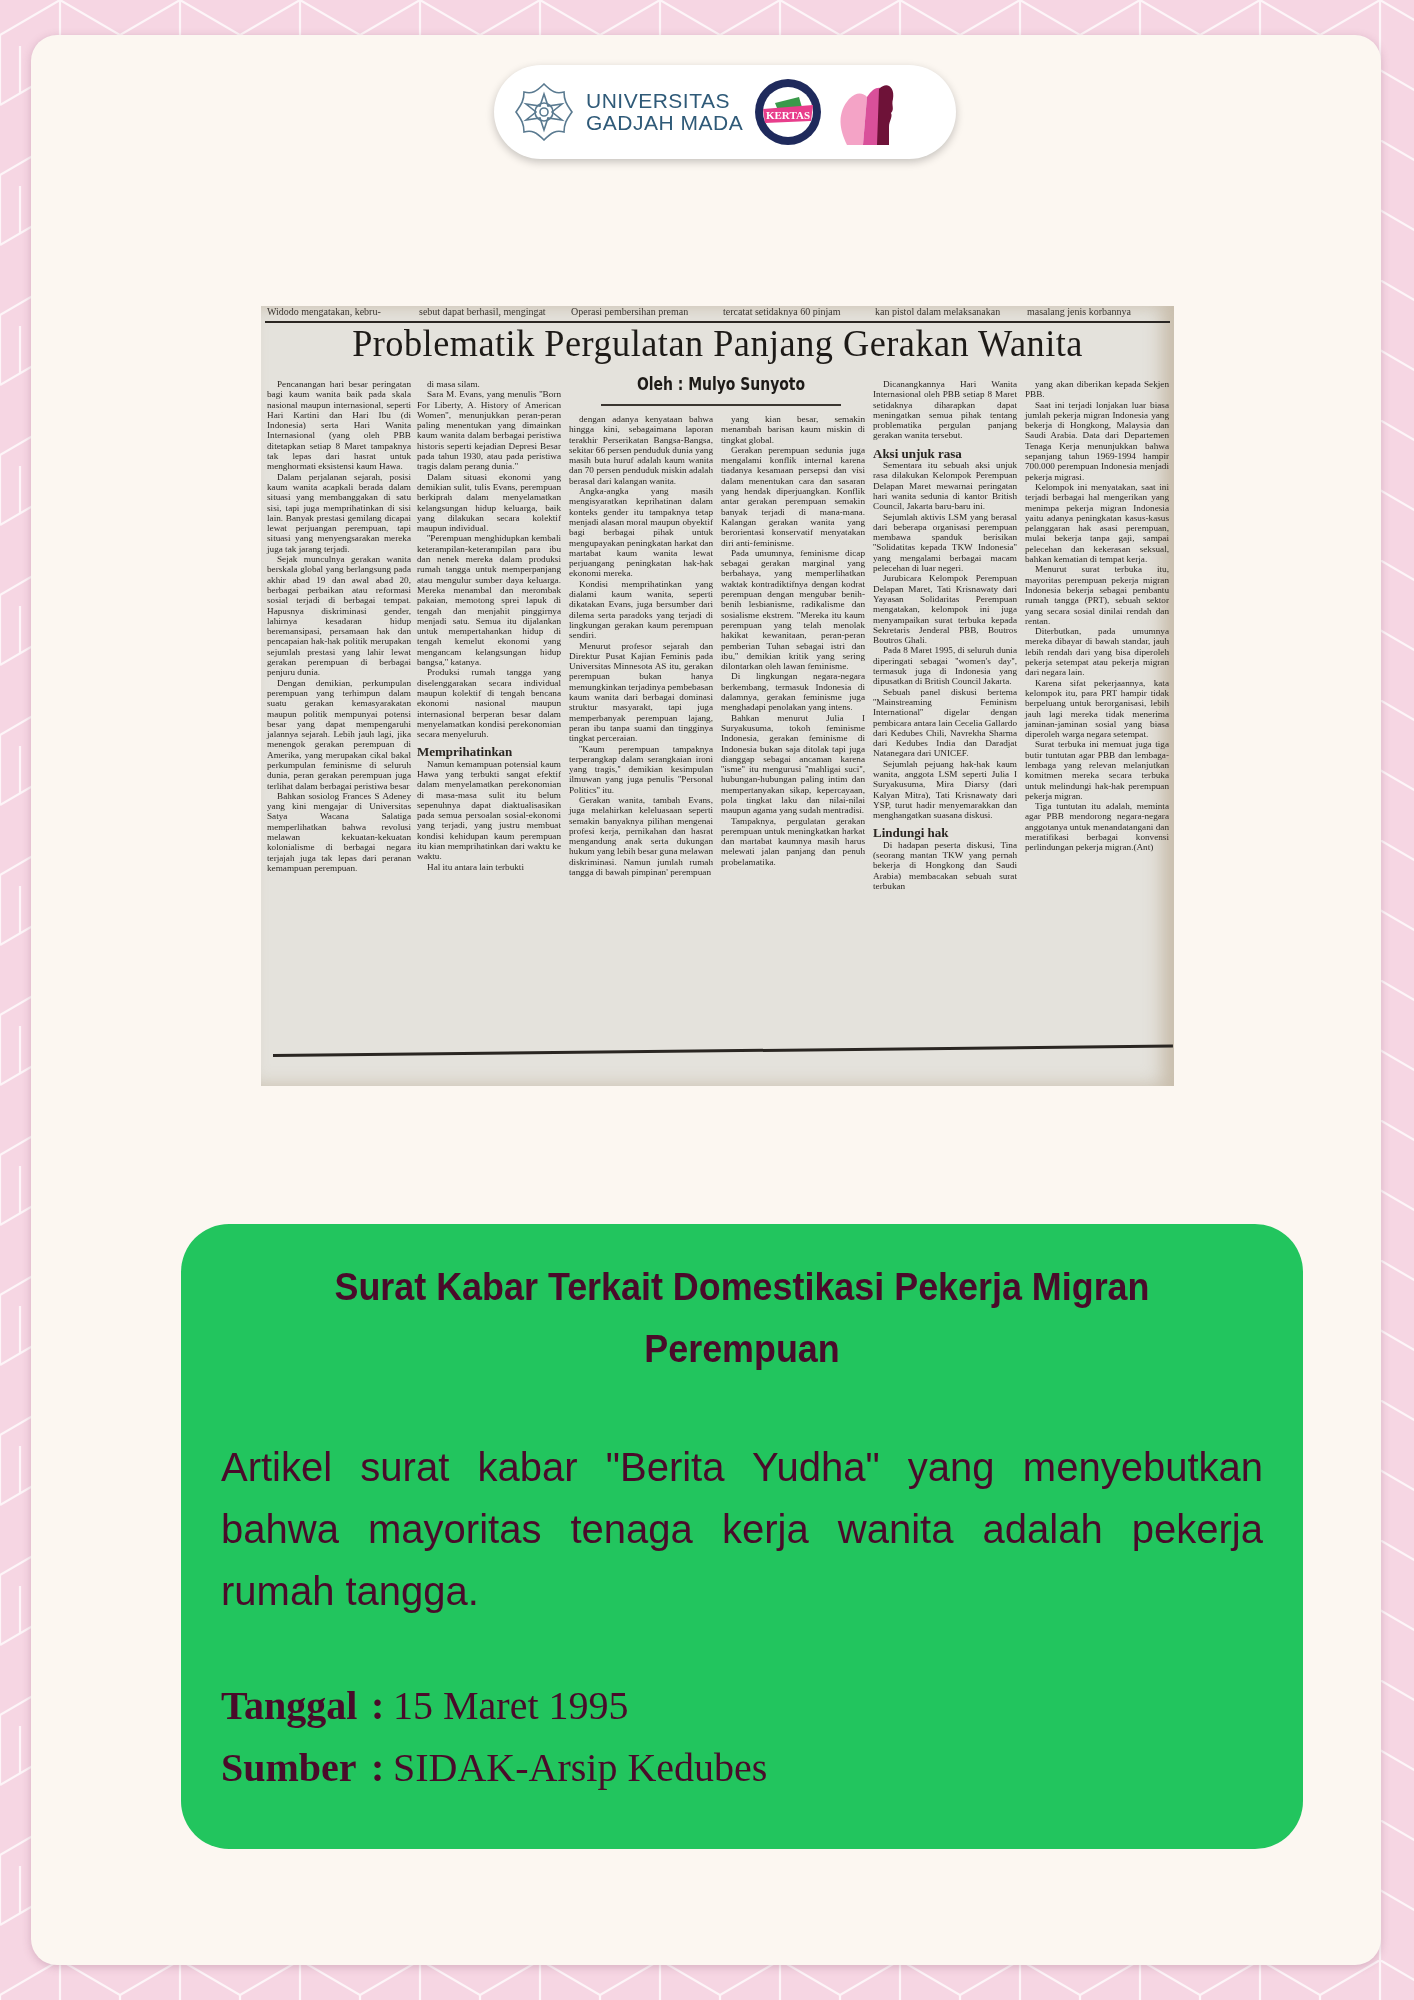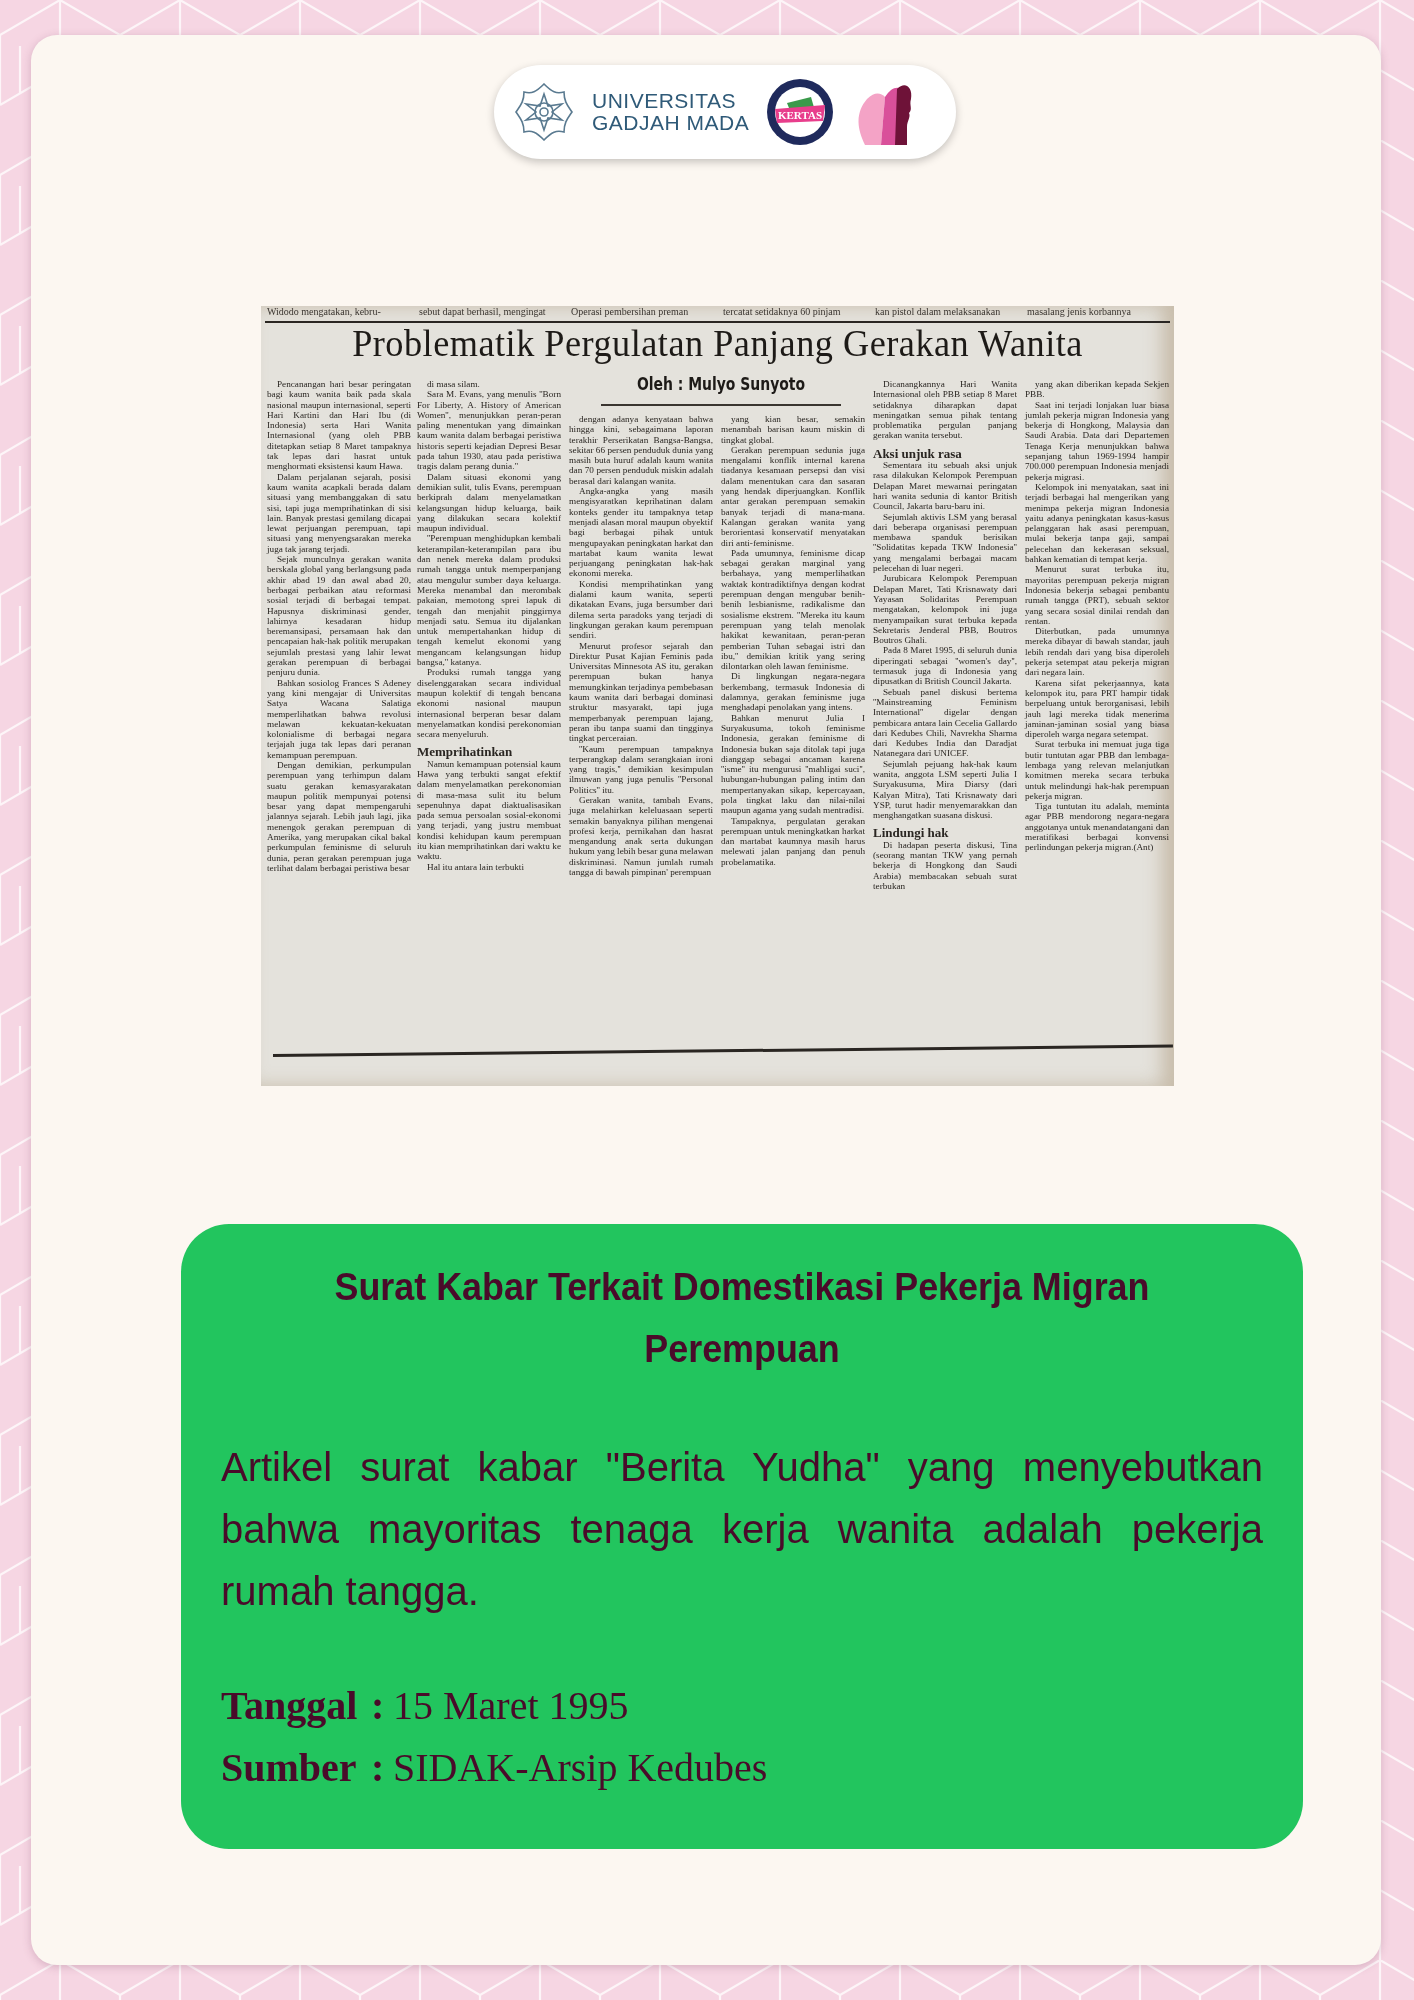--- a/index.html
+++ b/index.html
@@ -12,21 +12,21 @@
     .card {
       position: absolute; left: 31px; top: 35px; width: 1350px; height: 1930px;
       background: #fcf7f1; border-radius: 26px;
       box-shadow: 0 2px 8px rgba(120,60,90,0.25);
       z-index: 1;
     }
     .logo-pill {
       position: absolute; left: 463px; top: 30px; width: 462px; height: 94px;
       background: #ffffff; border-radius: 47px;
       box-shadow: 0 3px 8px rgba(0,0,0,0.22);
-      display: flex; align-items: center; gap: 16px; padding: 5px 18px; box-sizing: border-box;
+      display: flex; align-items: center; gap: 10px; padding: 5px 18px; box-sizing: border-box;
     }
     .ugm-seal { width: 64px; height: 64px; flex: 0 0 64px; }
     .ugm-text {
       font-family: "Liberation Sans", sans-serif; color: #2f5a78; font-size: 21px; line-height: 22px;
       letter-spacing: 0.5px; font-weight: normal;
     }
     .kertas { width: 70px; height: 70px; flex: 0 0 70px; }
     .silhouette { width: 64px; height: 70px; flex: 0 0 64px; }
 
     .newspaper {
@@ -137,22 +137,22 @@
     </div>
     <div class="np-rule" style="top:15px"></div>
     <div class="np-headline">Problematik Pergulatan Panjang Gerakan Wanita</div>
     <div class="np-byline">Oleh : Mulyo Sunyoto</div>
     <div class="np-byline-rule"></div>
 
     <div class="np-col" style="left:6px">
         <p>Pencanangan hari besar peringatan bagi kaum wanita baik pada skala nasional maupun internasional, seperti Hari Kartini dan Hari Ibu (di Indonesia) serta Hari Wanita Internasional (yang oleh PBB ditetapkan setiap 8 Maret tampaknya tak lepas dari hasrat untuk menghormati eksistensi kaum Hawa.</p>
         <p>Dalam perjalanan sejarah, posisi kaum wanita acapkali berada dalam situasi yang membanggakan di satu sisi, tapi juga memprihatinkan di sisi lain. Banyak prestasi gemilang dicapai lewat perjuangan perempuan, tapi situasi yang menyengsarakan mereka juga tak jarang terjadi.</p>
         <p>Sejak munculnya gerakan wanita berskala global yang berlangsung pada akhir abad 19 dan awal abad 20, berbagai perbaikan atau reformasi sosial terjadi di berbagai tempat. Hapusnya diskriminasi gender, lahirnya kesadaran hidup beremansipasi, persamaan hak dan pencapaian hak-hak politik merupakan sejumlah prestasi yang lahir lewat gerakan perempuan di berbagai penjuru dunia.</p>
+        <p>Dengan demikian, perkumpulan perempuan yang terhimpun dalam suatu gerakan kemasyarakatan maupun politik mempunyai potensi besar yang dapat mempengaruhi jalannya sejarah. Lebih jauh lagi, jika menengok gerakan perempuan di Amerika, yang merupakan cikal bakal perkumpulan feminisme di seluruh dunia, peran gerakan perempuan juga terlihat dalam berbagai peristiwa besar</p>
         <p>Bahkan sosiolog Frances S Adeney yang kini mengajar di Universitas Satya Wacana Salatiga memperlihatkan bahwa revolusi melawan kekuatan-kekuatan kolonialisme di berbagai negara terjajah juga tak lepas dari peranan kemampuan perempuan.</p>
-        <p>Dengan demikian, perkumpulan perempuan yang terhimpun dalam suatu gerakan kemasyarakatan maupun politik mempunyai potensi besar yang dapat mempengaruhi jalannya sejarah. Lebih jauh lagi, jika menengok gerakan perempuan di Amerika, yang merupakan cikal bakal perkumpulan feminisme di seluruh dunia, peran gerakan perempuan juga terlihat dalam berbagai peristiwa besar</p>
       </div>
     <div class="np-col" style="left:156px">
         <p>di masa silam.</p>
         <p>Sara M. Evans, yang menulis ''Born For Liberty, A. History of American Women'', menunjukkan peran-peran paling menentukan yang dimainkan kaum wanita dalam berbagai peristiwa historis seperti kejadian Depresi Besar pada tahun 1930, atau pada peristiwa tragis dalam perang dunia."</p>
         <p>Dalam situasi ekonomi yang demikian sulit, tulis Evans, perempuan berkiprah dalam menyelamatkan kelangsungan hidup keluarga, baik yang dilakukan secara kolektif maupun individual.</p>
         <p>''Perempuan menghidupkan kembali keterampilan-keterampilan para ibu dan nenek mereka dalam produksi rumah tangga untuk memperpanjang atau mengulur sumber daya keluarga. Mereka menambal dan merombak pakaian, memotong sprei lapuk di tengah dan menjahit pinggirnya menjadi satu. Semua itu dijalankan untuk mempertahankan hidup di tengah kemelut ekonomi yang mengancam kelangsungan hidup bangsa,'' katanya.</p>
         <p>Produksi rumah tangga yang diselenggarakan secara individual maupun kolektif di tengah bencana ekonomi nasional maupun internasional berperan besar dalam menyelamatkan kondisi perekonomian secara menyeluruh.</p>
         <h4>Memprihatinkan</h4>
         <p>Namun kemampuan potensial kaum Hawa yang terbukti sangat efektif dalam menyelamatkan perekonomian di masa-masa sulit itu belum sepenuhnya dapat diaktualisasikan pada semua persoalan sosial-ekonomi yang terjadi, yang justru membuat kondisi kehidupan kaum perempuan itu kian memprihatinkan dari waktu ke waktu.</p>
         <p>Hal itu antara lain terbukti</p>

